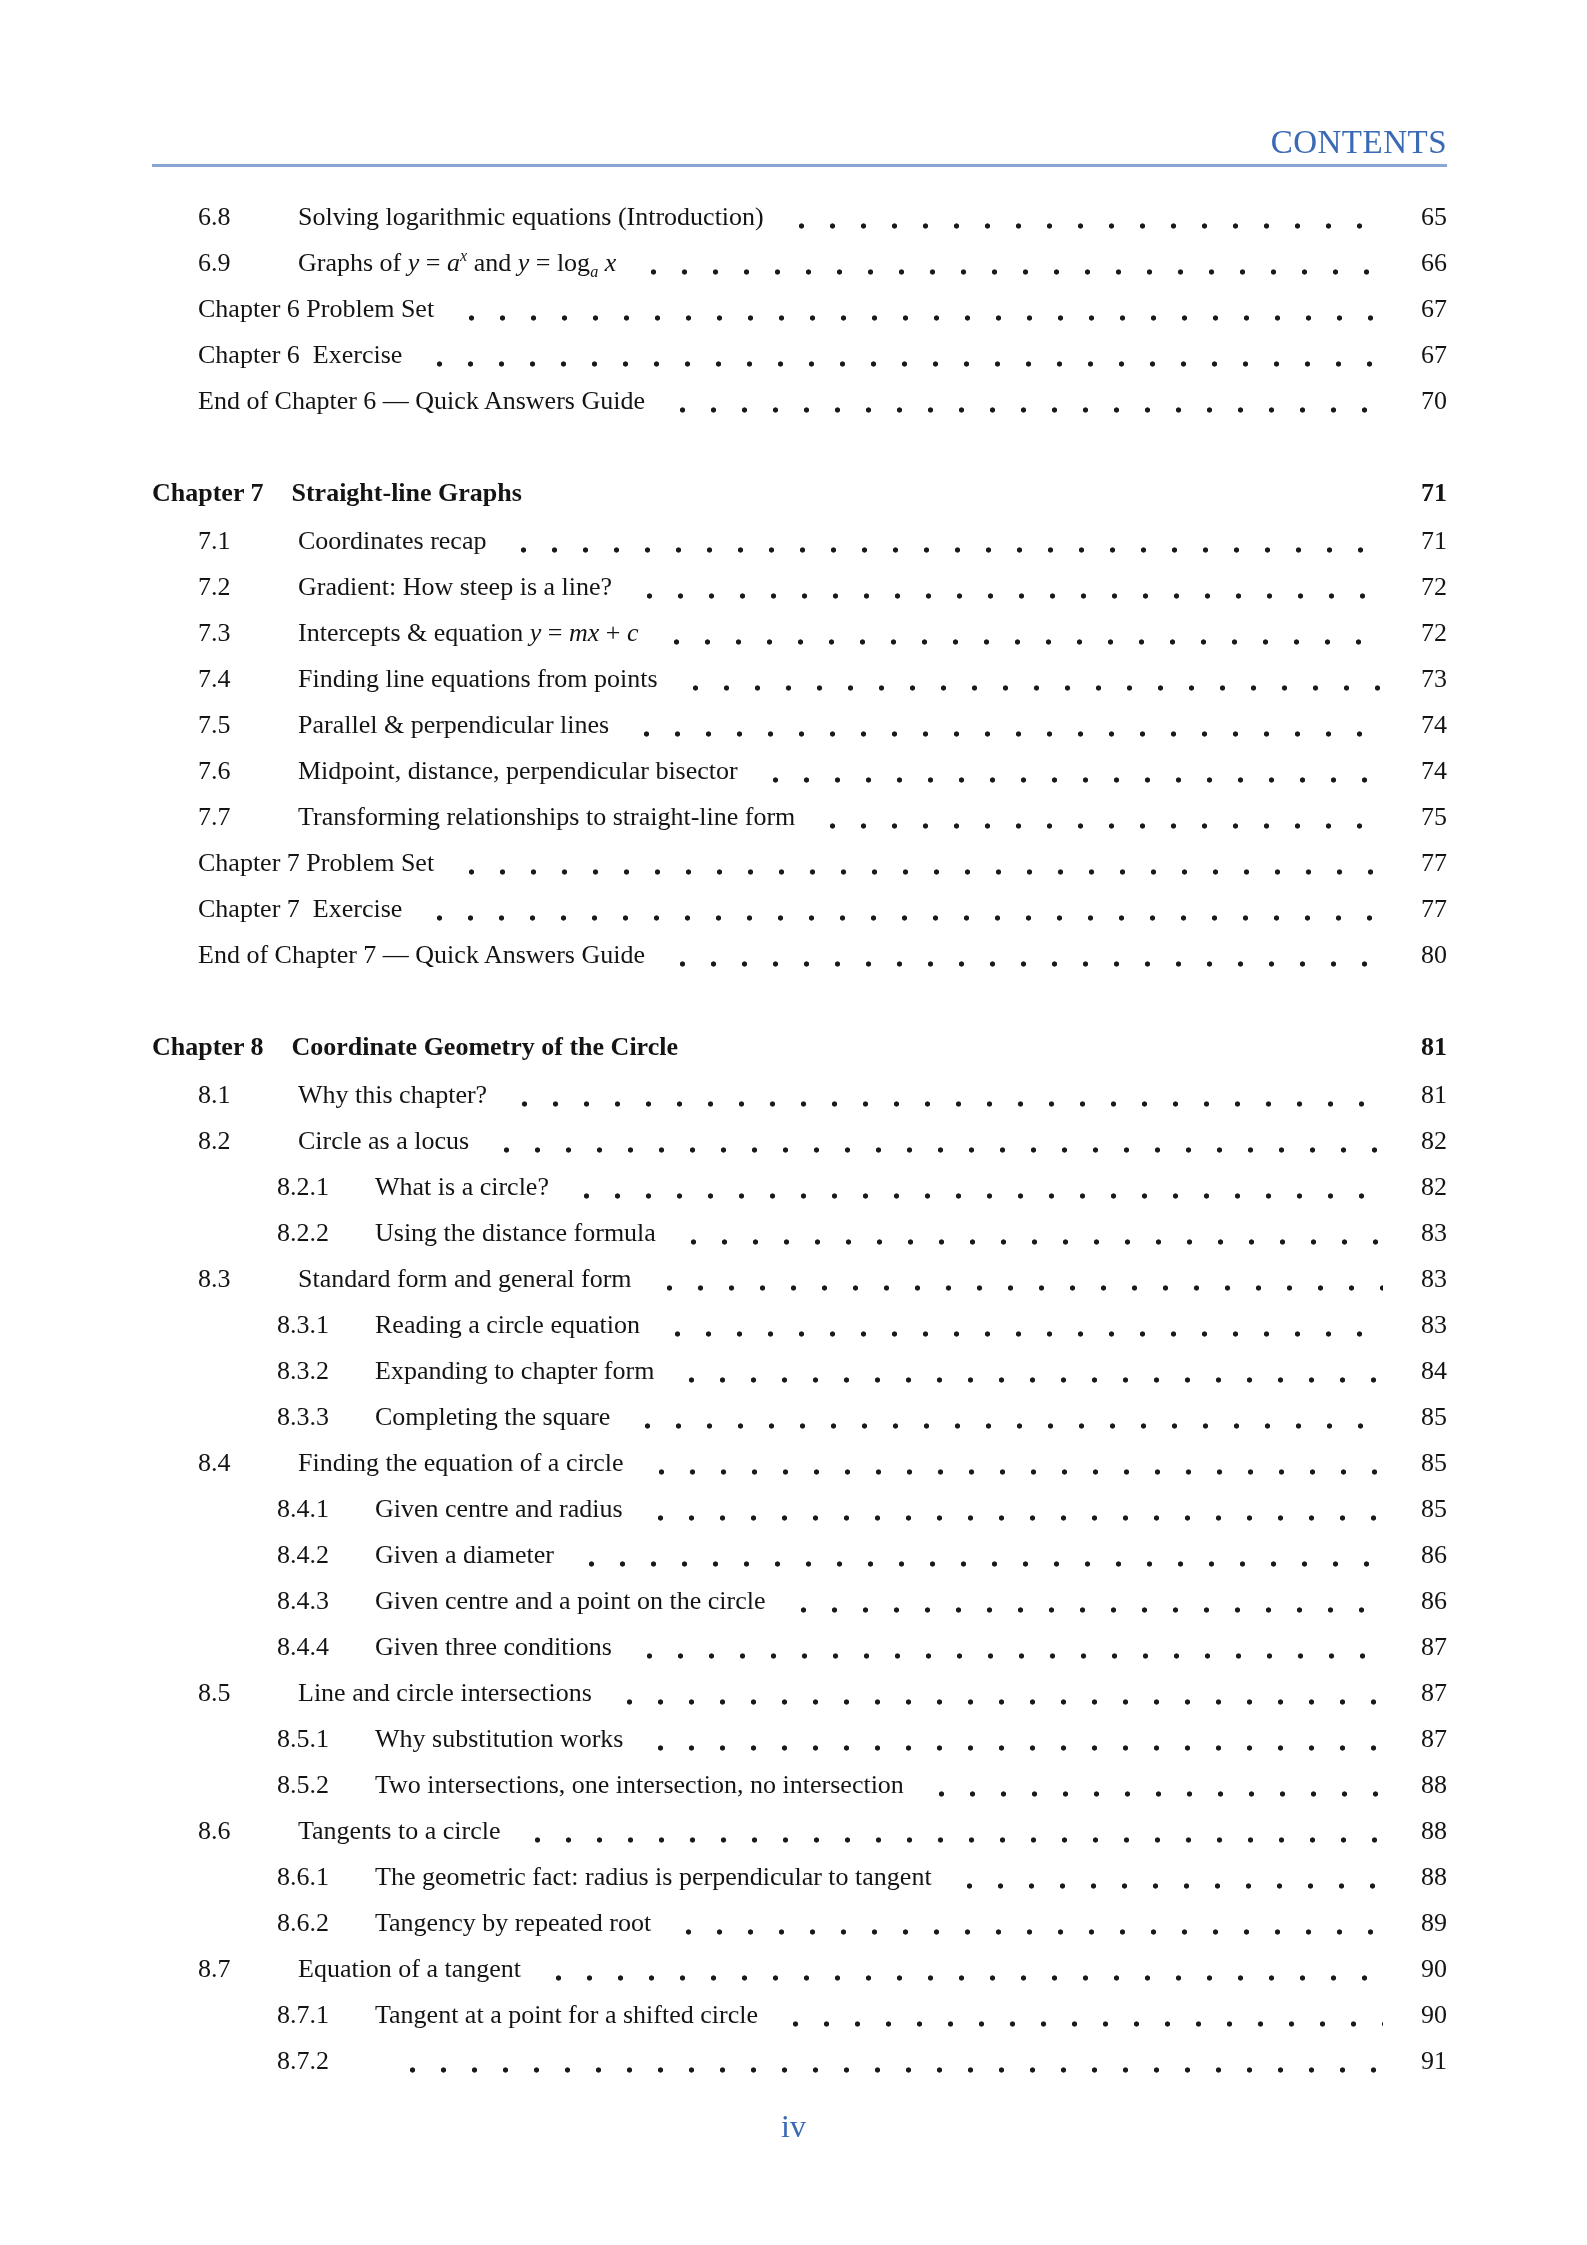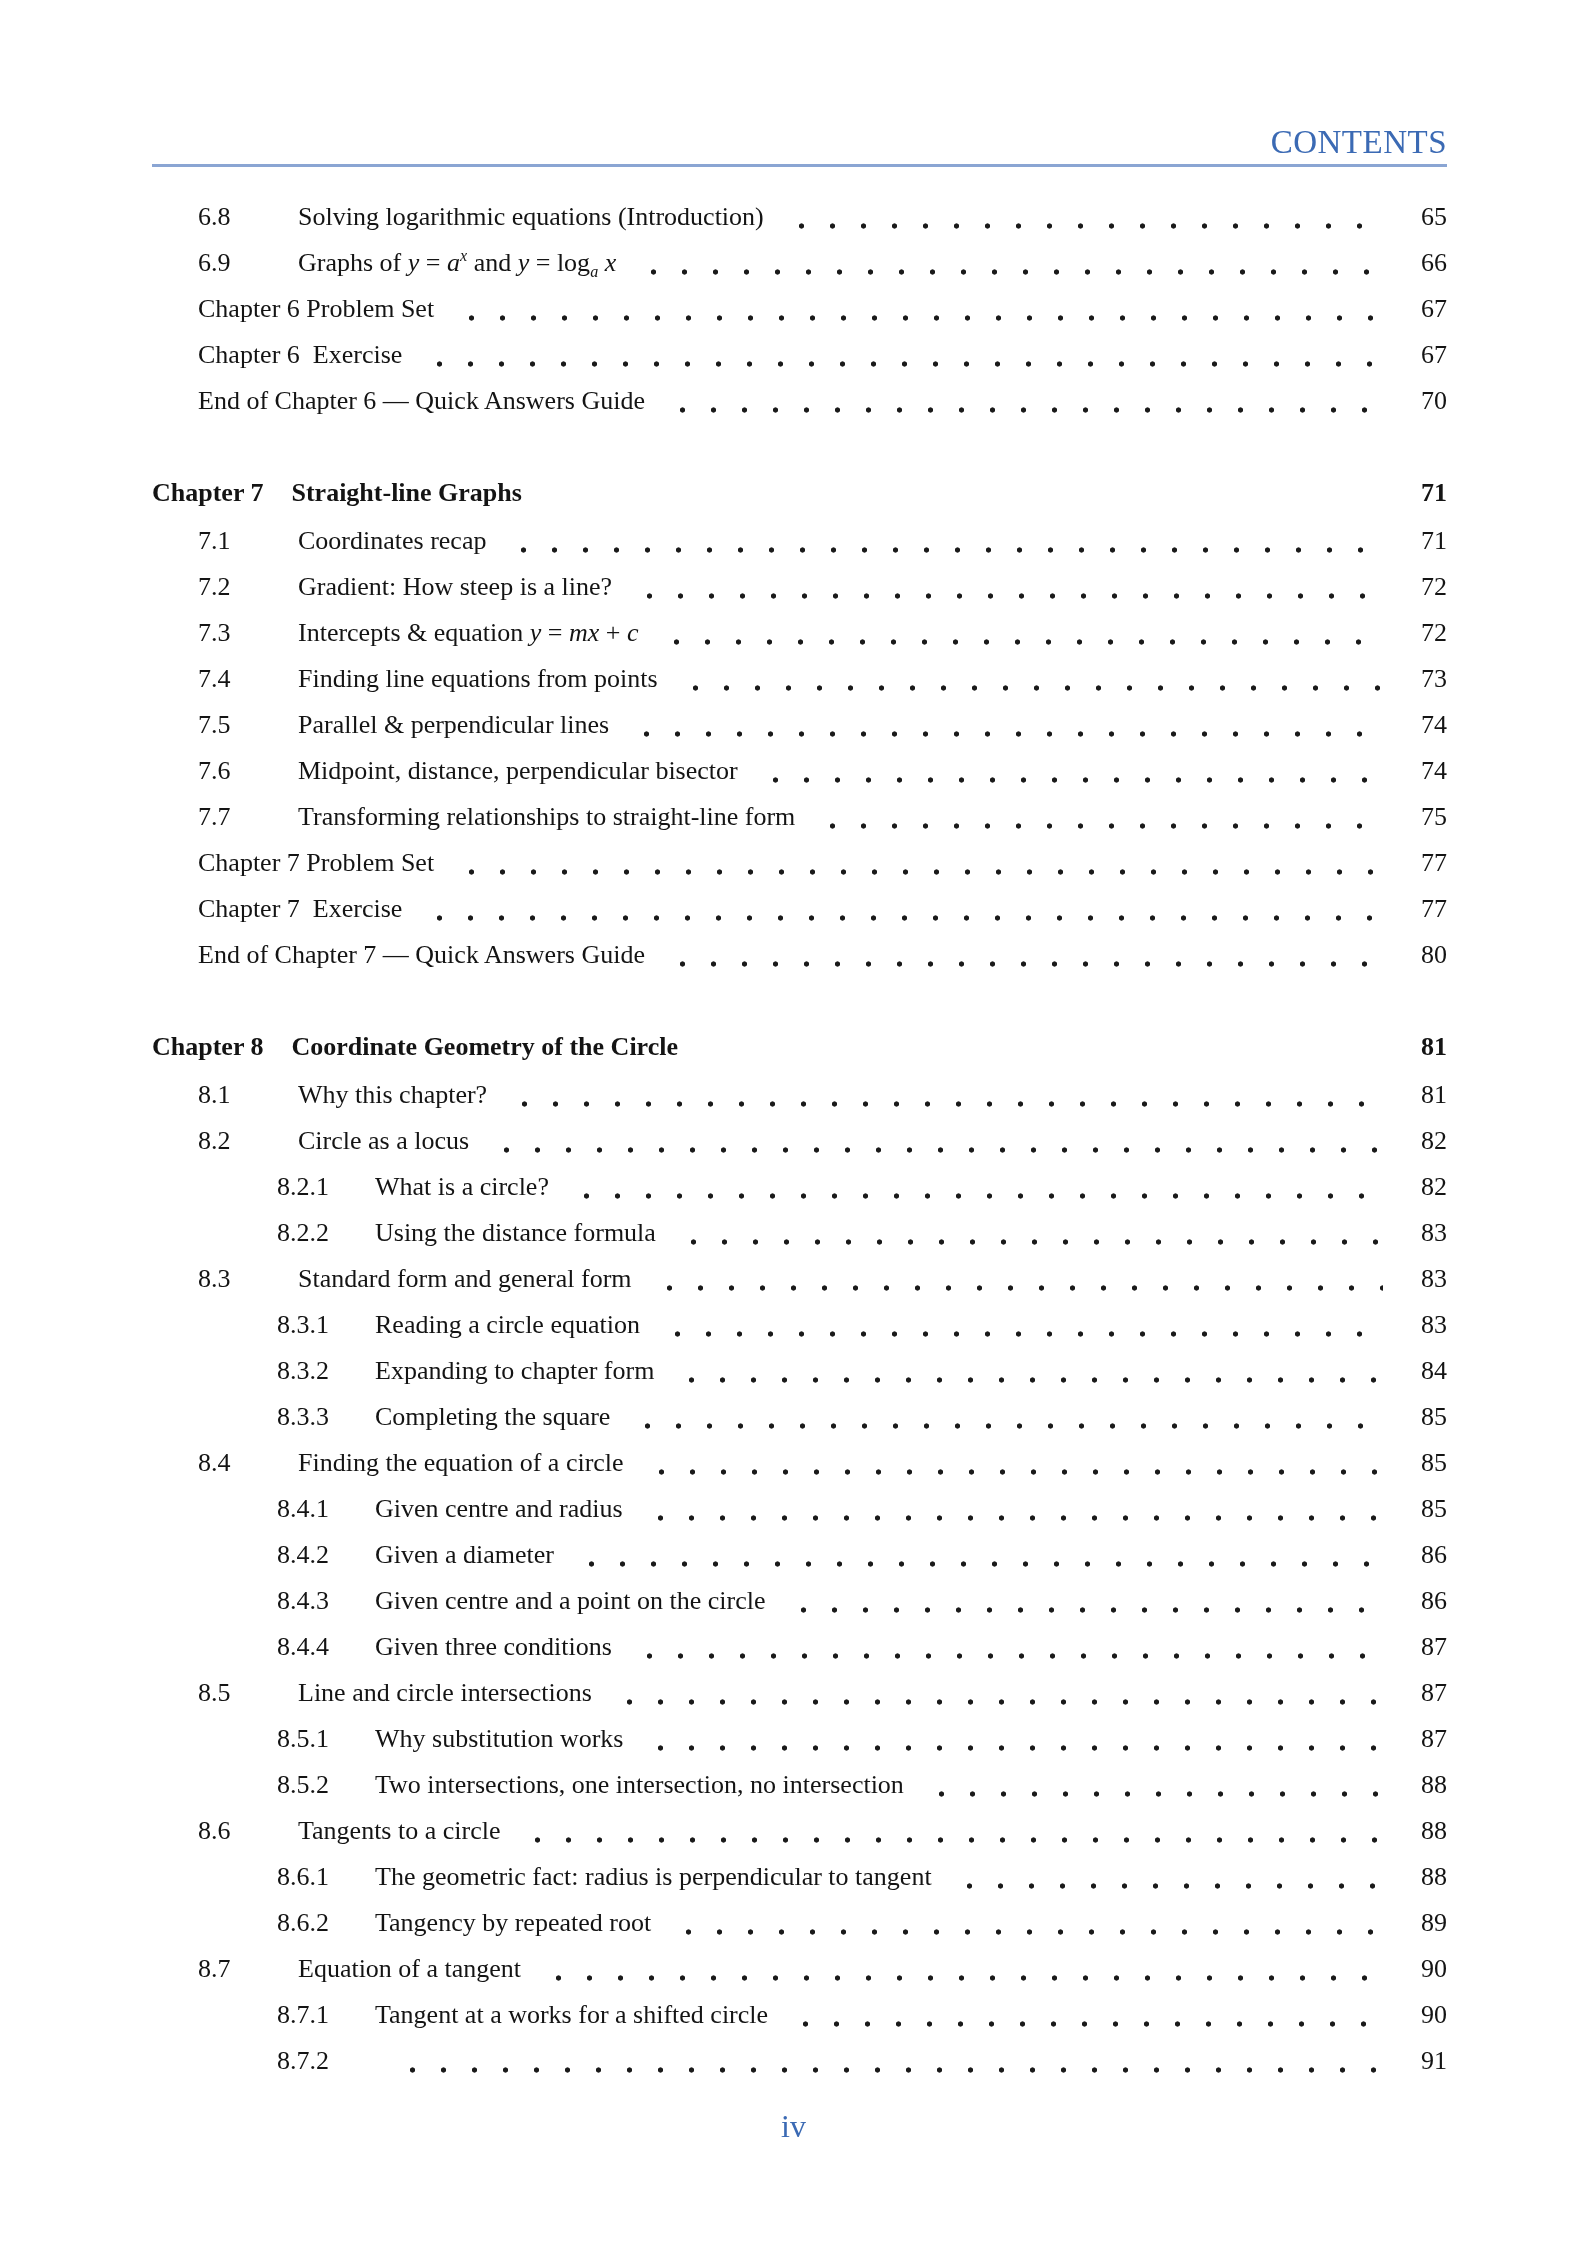--- a/index.html
+++ b/index.html
@@ -289,21 +289,21 @@
           <span class="pg">89</span>
         </div>
         <div class="row section">
           <span class="num">8.7</span>
           <span class="ttl">Equation of a tangent</span>
           <span class="leader"></span>
           <span class="pg">90</span>
         </div>
         <div class="row subsection">
           <span class="num">8.7.1</span>
-          <span class="ttl">Tangent at a works for a shifted circle</span>
+          <span class="ttl">Tangent at a point for a shifted circle</span>
           <span class="leader"></span>
           <span class="pg">90</span>
         </div>
         <div class="row subsection">
           <span class="num">8.7.2</span>
           <span class="leader"></span>
           <span class="pg">91</span>
         </div>
       </div>
   </div>

